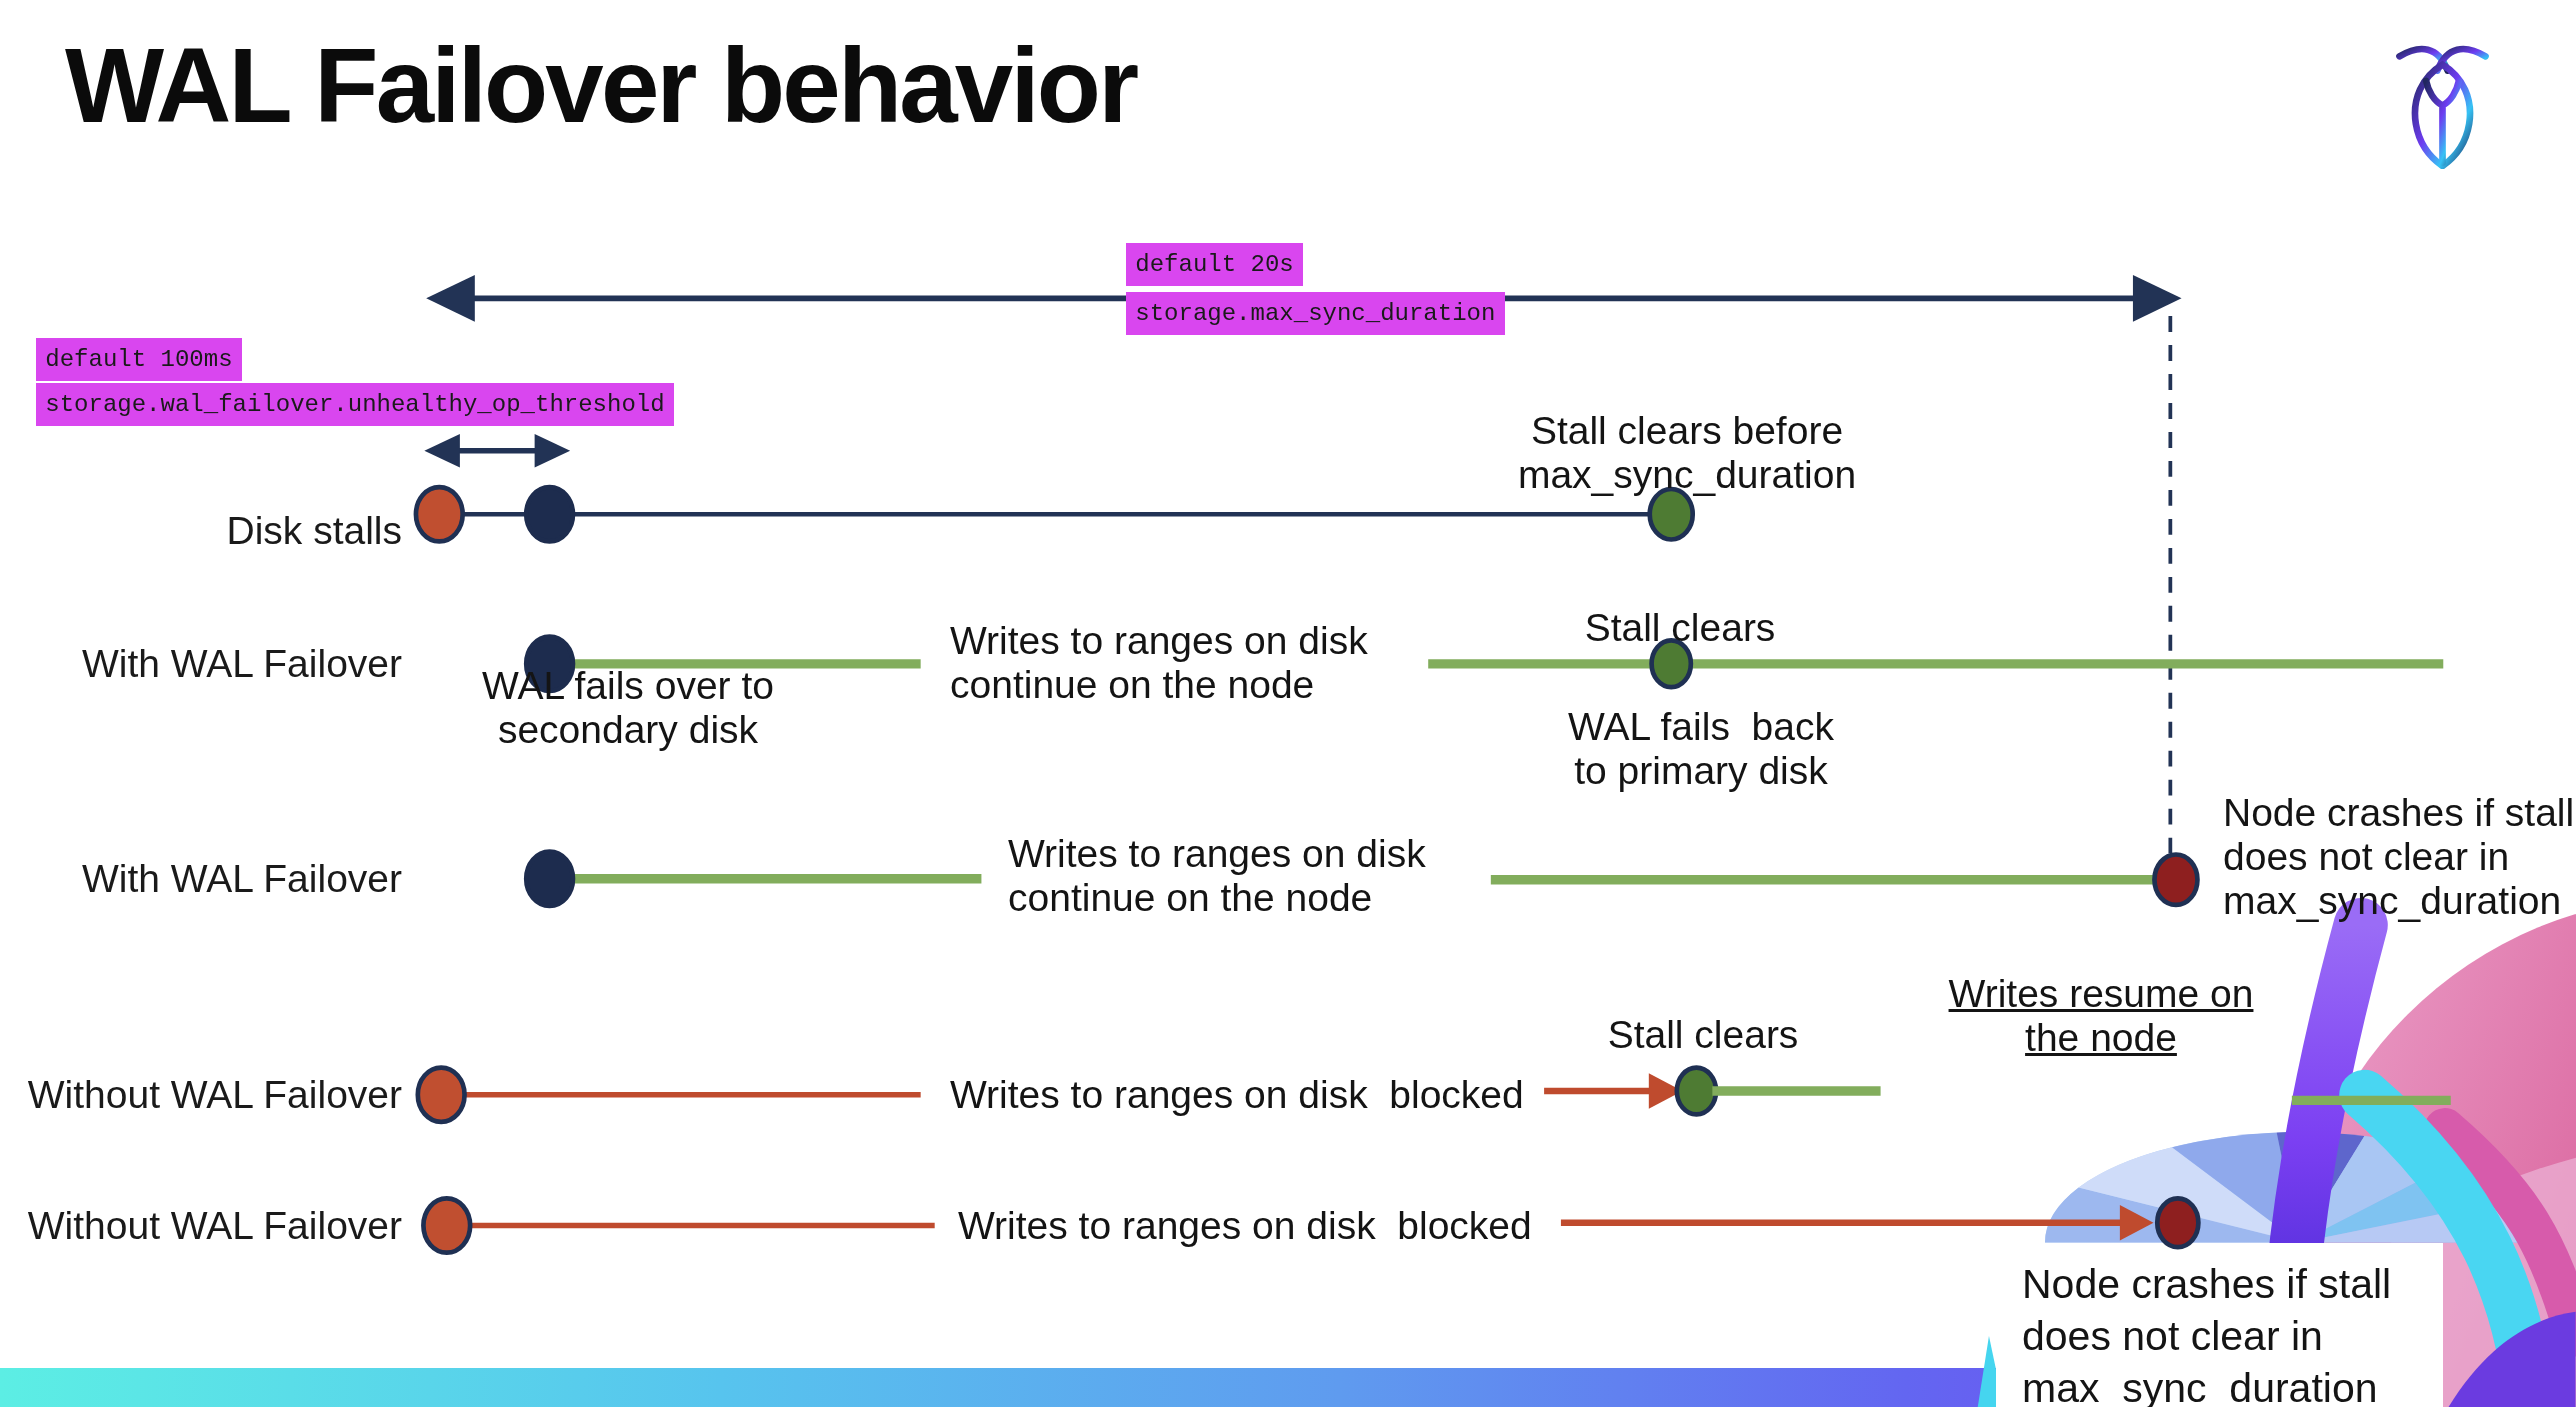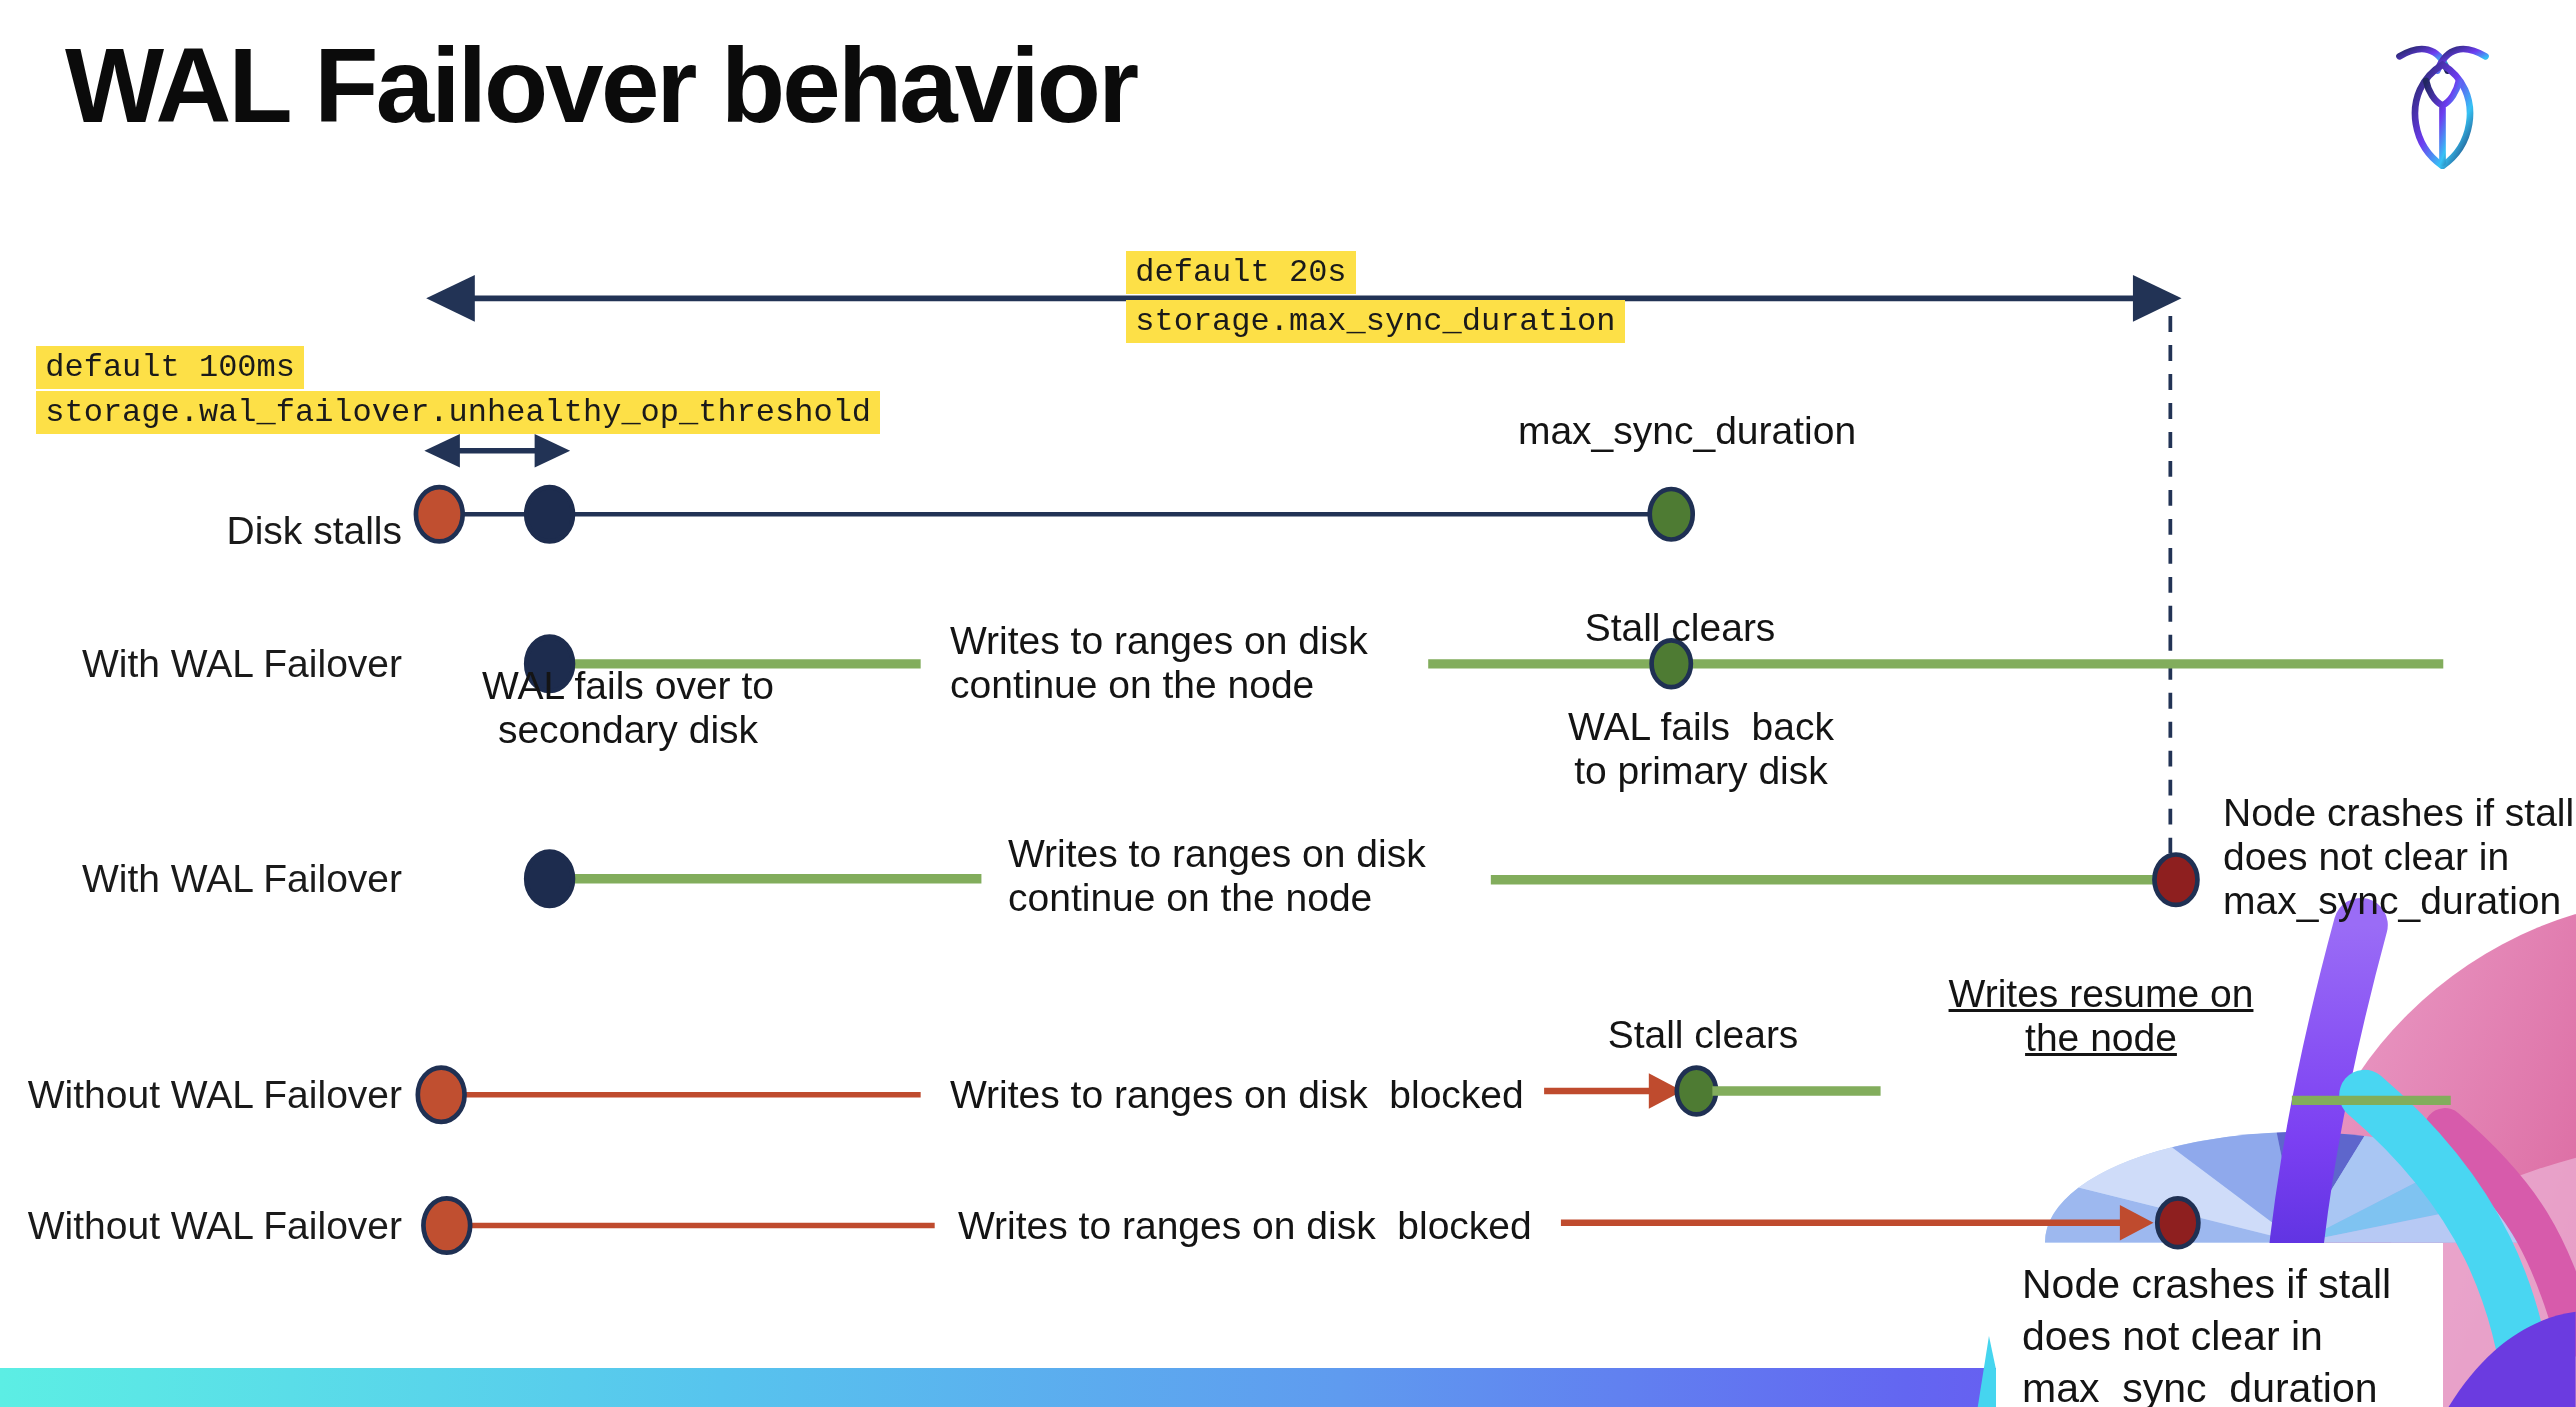--- a/index.html
+++ b/index.html
@@ -1,22 +1,22 @@
 <!DOCTYPE html>
 <html style="font-size:15px"><head>
 <meta charset="utf-8">
 <style>
   html,body{margin:0;padding:0;background:#ffffff;}
   .stage{position:relative;width:2576px;height:1408px;background:#ffffff;overflow:hidden;
          font-family:"Liberation Sans","DejaVu Sans",sans-serif;color:#141414;}
   .abs{position:absolute;}
   .title{left:65px;top:26px;font-size:105px;font-weight:800;letter-spacing:-2.8px;color:#0b0b0b;}
   .rowlabel{width:402px;text-align:right;font-size:39px;line-height:49px;color:#1a1a1a;}
-  .mono{font-family:"Liberation Mono","DejaVu Sans Mono",monospace;font-size:32px;line-height:37px;
-        background:#fde047;color:#1a1a1a;padding:2.8px 9.3px;white-space:pre;margin-top:8px;}
+  .mono{font-family:"Liberation Mono","DejaVu Sans Mono",monospace;font-size:24px;line-height:37px;
+        background:#d946ef;color:#1a1a1a;padding:2.8px 9.3px;white-space:pre;}
   .note{font-size:39px;line-height:44px;color:#141414;}
   .center{text-align:center;transform:translateX(-50%);}
   .pre{white-space:pre;}
   .whitebox{left:1996px;top:1243px;width:447px;height:165px;background:#ffffff;z-index:30;}
   .whitebox .note{position:absolute;left:26px;top:15px;line-height:52px;font-size:41px;}
   .bottombar{left:0;top:1368px;width:2576px;height:39px;z-index:5;
      background:linear-gradient(90deg,#5ceee4 0%,#57c4ee 28%,#5f9bef 52%,#6366f1 74%,#7c3af0 100%);}
   svg{display:block;}
   .lines{left:0;top:0;z-index:40;}
   .artwork{left:1925px;top:897px;z-index:10;}
@@ -144,20 +144,21 @@
   <div class="abs mono txt" style="left:36px;top:338px;">default 100ms</div>
   <div class="abs mono txt" style="left:36px;top:383px;">storage.wal_failover.unhealthy_op_threshold</div>
 
   <div class="abs rowlabel txt" style="left:0;top:490px;margin-top:16px;">Disk stalls</div>
   <div class="abs rowlabel txt" style="left:0;top:639px;">With WAL Failover</div>
   <div class="abs rowlabel txt" style="left:0;top:854px;">With WAL Failover</div>
   <div class="abs rowlabel txt" style="left:0;top:1070px;">Without WAL Failover</div>
   <div class="abs rowlabel txt" style="left:0;top:1201px;">Without WAL Failover</div>
 
   <div class="abs note center txt" style="left:1687px;top:409px;">
+    <div>Stall clears before</div>
     <div>max_sync_duration</div>
   </div>
 
   <div class="abs note txt" style="left:950px;top:619px;">
     <div>Writes to ranges on disk</div>
     <div>continue on the node</div>
   </div>
   <div class="abs note center txt" style="left:1680px;top:606px;">Stall clears</div>
   <div class="abs note center txt" style="left:628px;top:664px;">
     <div>WAL fails over to</div>

